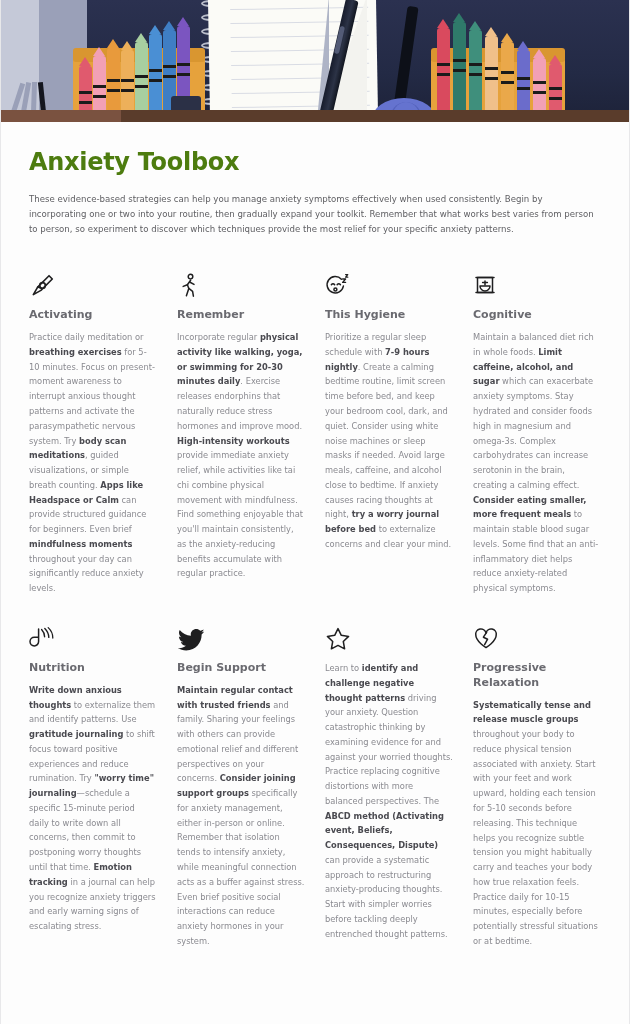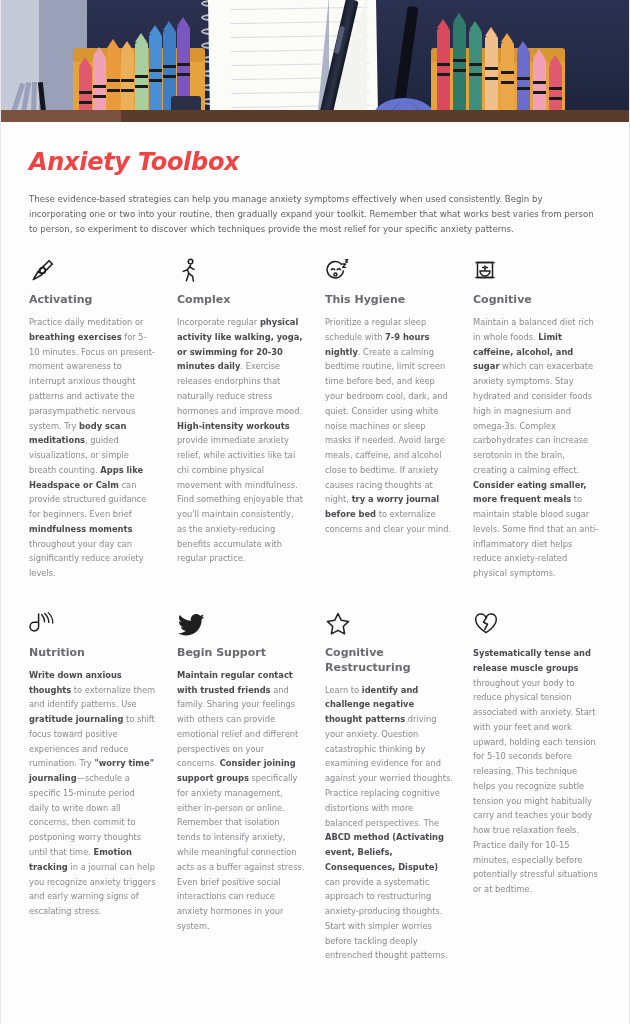--- a/index.html
+++ b/index.html
@@ -139,31 +139,30 @@
     position: absolute; bottom: 0; width: 5px; height: 30px;
     background: #9aa0b8; transform-origin: bottom center;
   }
 
   
   .content { padding: 26px 28px 0 28px; }
 
   .page-title {
     font-size: 24px;
     font-weight: bold;
-    color: #ef4444;
+    color: #4d7c0f;
     letter-spacing: -0.3px;
     margin-bottom: 16px;
-    font-style: italic;
   }
 
   .intro {
     font-size: 8.6px;
     line-height: 1.72;
     color: #5e5e62;
-    margin-bottom: 20px;
+    margin-bottom: 35px;
     max-width: 576px;
   }
 
   .grid {
     display: grid;
     grid-template-columns: repeat(4, 1fr);
     column-gap: 20px;
     row-gap: 28px;
   }
 
@@ -344,21 +343,21 @@
       <div class="card">
         <div class="card-icon">
           <svg width="24" height="26" viewBox="0 0 24 26" fill="none" stroke="#1f1f20" stroke-width="1.5" stroke-linecap="round" stroke-linejoin="round">
             <circle cx="13.5" cy="3.6" r="2.3"></circle>
             <path d="M13.6 7.2 L10.4 11.8 L11.8 15.4 L9.4 22.8"></path>
             <path d="M11.8 15.4 L15.6 18.4 L16.4 23.2"></path>
             <path d="M10.4 11.8 L6.2 13.4"></path>
             <path d="M12.6 9.0 L17.0 11.4"></path>
           </svg>
         </div>
-        <div class="card-title">Complex</div>
+        <div class="card-title">Remember</div>
         <div class="card-body"><span>Incorporate regular </span><b>physical activity like walking, yoga, or swimming for 20-30 minutes daily</b><span>. Exercise releases endorphins that naturally reduce stress hormones and improve mood. </span><b>High-intensity workouts</b><span> provide immediate anxiety relief, while activities like tai chi combine physical movement with mindfulness. Find something enjoyable that you'll maintain consistently, as the anxiety-reducing benefits accumulate with regular practice.</span></div>
       </div>
 
       <div class="card">
         <div class="card-icon">
           <svg width="26" height="26" viewBox="0 0 26 26" fill="none" stroke="#1f1f20" stroke-width="1.5" stroke-linecap="round" stroke-linejoin="round">
             <path d="M16.4 6.2 a8.2 8.2 0 1 0 2.0 6.8"></path>
             <path d="M6.4 11.6 q1.6 -1.6 3.2 0"></path>
             <path d="M12.2 11.6 q1.6 -1.6 3.2 0"></path>
             <circle cx="10.4" cy="16.6" r="1.5"></circle>
@@ -406,29 +405,29 @@
         <div class="card-title">Begin Support</div>
         <div class="card-body"><b>Maintain regular contact with trusted friends</b><span> and family. Sharing your feelings with others can provide emotional relief and different perspectives on your concerns. </span><b>Consider joining support groups</b><span> specifically for anxiety management, either in-person or online. Remember that isolation tends to intensify anxiety, while meaningful connection acts as a buffer against stress. Even brief positive social interactions can reduce anxiety hormones in your system.</span></div>
       </div>
 
       <div class="card">
         <div class="card-icon">
           <svg width="26" height="26" viewBox="0 0 26 26" fill="none" stroke="#1f1f20" stroke-width="1.5" stroke-linecap="round" stroke-linejoin="round">
             <path d="M13 2.6 L16.3 9.3 L23.6 10.4 L18.3 15.5 L19.6 22.8 L13 19.4 L6.4 22.8 L7.7 15.5 L2.4 10.4 L9.7 9.3 Z"></path>
           </svg>
         </div>
-        <div class="card-title">Cognitive Restructuring</div>
         <div class="card-body"><span>Learn to </span><b>identify and challenge negative thought patterns</b><span> driving your anxiety. Question catastrophic thinking by examining evidence for and against your worried thoughts. Practice replacing cognitive distortions with more balanced perspectives. The </span><b>ABCD method (Activating event, Beliefs, Consequences, Dispute)</b><span> can provide a systematic approach to restructuring anxiety-producing thoughts. Start with simpler worries before tackling deeply entrenched thought patterns.</span></div>
       </div>
 
       <div class="card">
         <div class="card-icon">
           <svg width="26" height="26" viewBox="0 0 26 26" fill="none" stroke="#1f1f20" stroke-width="1.5" stroke-linecap="round" stroke-linejoin="round">
             <path d="M13 21.6 C13 21.6 2.8 15.4 2.8 9.0 A5.2 5.2 0 0 1 13 7.0 A5.2 5.2 0 0 1 23.2 9.0 C23.2 15.4 13 21.6 13 21.6 Z"></path>
             <path d="M13.6 6.4 L10.4 11.2 L14.6 13.2 L11.6 18.6"></path>
           </svg>
         </div>
+        <div class="card-title">Progressive Relaxation</div>
         <div class="card-body"><b>Systematically tense and release muscle groups</b><span> throughout your body to reduce physical tension associated with anxiety. Start with your feet and work upward, holding each tension for 5-10 seconds before releasing. This technique helps you recognize subtle tension you might habitually carry and teaches your body how true relaxation feels. Practice daily for 10-15 minutes, especially before potentially stressful situations or at bedtime.</span></div>
       </div>
 
     </div>
   </div>
 </div>
 
 </body></html>

